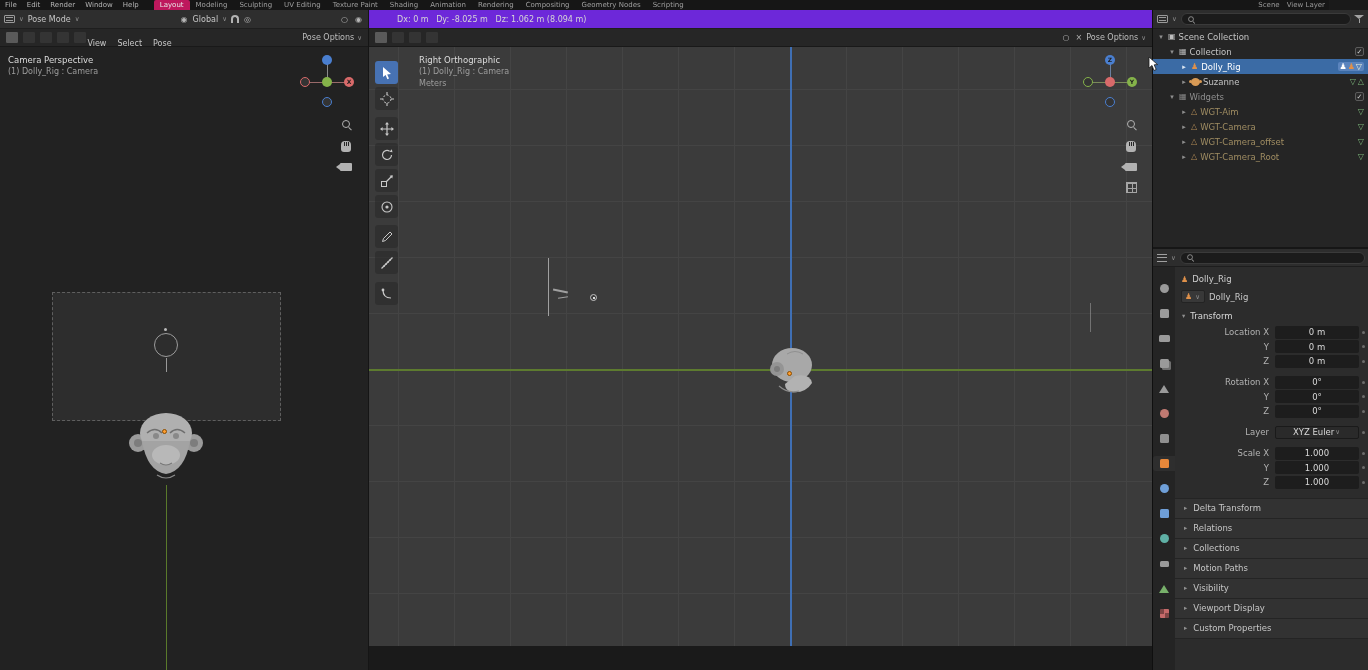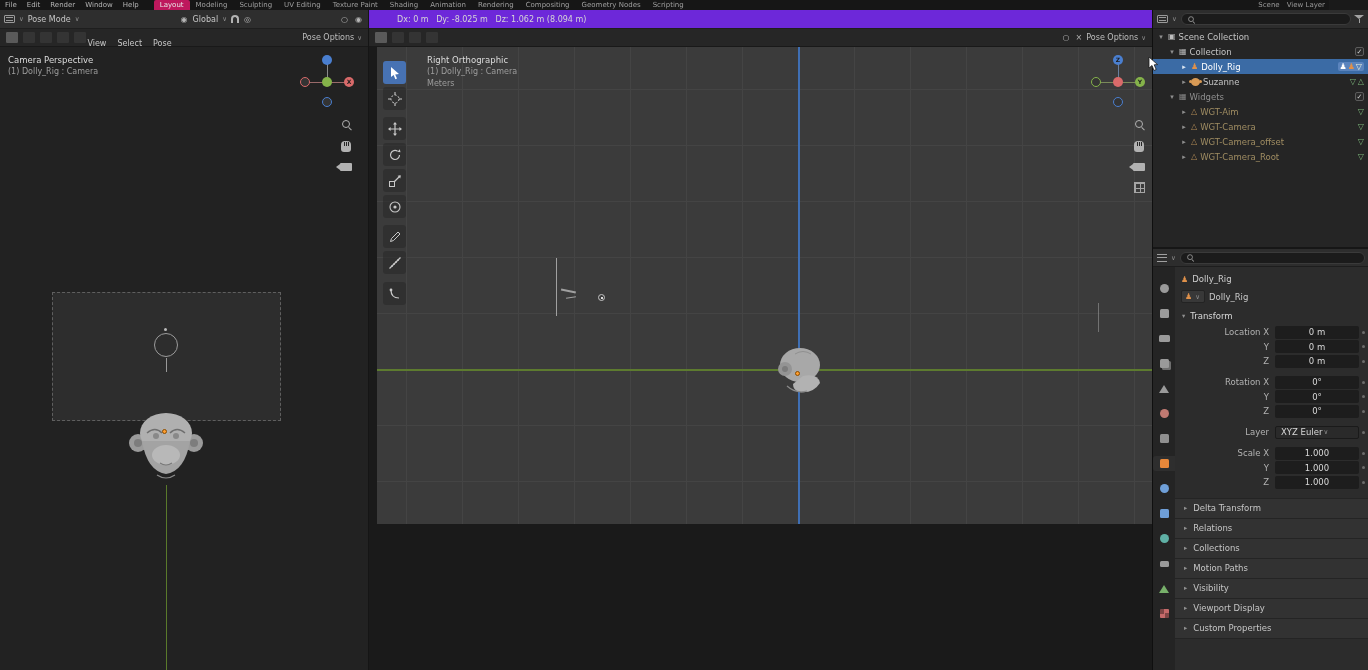--- a/index.html
+++ b/index.html
@@ -34,23 +34,23 @@
   .overlay-sub{position:absolute;font-size:8px;color:#9d9d9d;}
   .cam-frame{position:absolute;left:52px;top:245px;width:229px;height:129px;background:#2d2d2d;border:1px dashed #5f5f5f;}
   .wgt-circle{position:absolute;left:154px;top:286px;width:24px;height:24px;border:1.2px solid #9b9b9b;border-radius:50%;}
   .wgt-dot{position:absolute;left:164px;top:281px;width:3px;height:3px;background:#bbb;border-radius:50%;}
   .wgt-stem{position:absolute;left:166px;top:311px;width:1px;height:14px;background:#999;}
   .y-line-green{position:absolute;left:166px;top:438px;width:1px;height:185px;background:#5a7a2b;}
   .origin-dot{position:absolute;width:5px;height:5px;border-radius:50%;background:#ff9d2e;border:1px solid #8a4d00;z-index:3;}
 
   
   .vp-center{left:368px;width:784px;height:660px;border-left:1px solid #151515;}
-  .grid-canvas{position:relative;width:784px;height:477px;overflow:hidden;background-color:#3b3b3b;
+  .grid-canvas{position:relative;width:784px;height:599px;overflow:hidden;background-color:#3b3b3b;
     background-image:linear-gradient(#444444 1px,transparent 1px),linear-gradient(90deg,#444444 1px,transparent 1px);
-    background-size:56px 56px;background-position:29px 42px;margin-left:8px;}
+    background-size:56px 56px;background-position:29px 42px;}
   .axis-y{position:absolute;left:0;top:322px;width:784px;height:1.5px;background:#5d7b2f;}
   .axis-z{position:absolute;left:421px;top:0;width:1.5px;height:623px;background:#3f6fb4;}
   .tbar{position:absolute;left:6px;top:14px;width:26px;}
   .tool-btn{position:absolute;left:0;width:23px;height:23px;border-radius:3px;display:flex;align-items:center;justify-content:center;background:rgba(40,40,40,.55);}
   .tool-btn.active{background:#4772b3;}
   .tool-btn svg{width:14px;height:14px;}
   .rig-line{position:absolute;background:#a0a0a0;}
   .rig-target{position:absolute;left:221px;top:247px;width:7px;height:7px;border:1px solid #c3c3c3;border-radius:50%;}
   .rig-target::after{content:"";position:absolute;left:2px;top:2px;width:1.5px;height:1.5px;background:#ddd;}
 
@@ -112,21 +112,21 @@
   .trg{width:0;height:0;border-left:5px solid transparent;border-right:5px solid transparent;border-bottom:8px solid;}
   .checker{width:9px;height:9px;background:conic-gradient(#c46a6a 0 25%,#7e4545 0 50%,#c46a6a 0 75%,#7e4545 0);border-radius:1px;}
   .pcontent{flex:1;font-size:8.5px;position:relative;padding-top:4px;}
   .crumb{display:flex;align-items:center;gap:4px;padding:3px 6px;color:#cfcfcf;}
   .idrow{display:flex;align-items:center;gap:4px;padding:3px 6px 4px 6px;}
   .idbtn{display:flex;align-items:center;gap:2px;background:#383838;border:1px solid #232323;border-radius:2px;padding:1px 3px;}
   .sec-title{display:flex;align-items:center;gap:4px;padding:4px 6px 3px 6px;color:#d8d8d8;}
   .tr-row{display:flex;align-items:center;margin:1.5px 4px 1.5px 0;}
   .tr-label{flex:1;text-align:right;padding-right:6px;color:#b2b2b2;}
   .tr-field{width:84px;height:13px;background:#1d1d1d;border-radius:2px;color:#d8d8d8;display:flex;align-items:center;justify-content:center;}
-  .tr-field.dropdown{background:#2a2a2a;justify-content:flex-start;padding:0 5px;border:1px solid #1a1a1a;}
+  .tr-field.dropdown{background:#2a2a2a;justify-content:center;padding:0 5px;border:1px solid #1a1a1a;}
   .tr-dot{width:3px;height:3px;border-radius:50%;background:#6b6b6b;margin-left:3px;}
   .grp-gap{height:5px;}
   .panels{margin-top:9px;border-top:1px solid #242424;}
   .panel-row{height:20px;display:flex;align-items:center;gap:5px;background:#323232;border-bottom:1px solid #242424;padding-left:8px;color:#c6c6c6;}
 
   
   .cursor{position:absolute;z-index:50;}
 </style>
 </head>
 <body>

